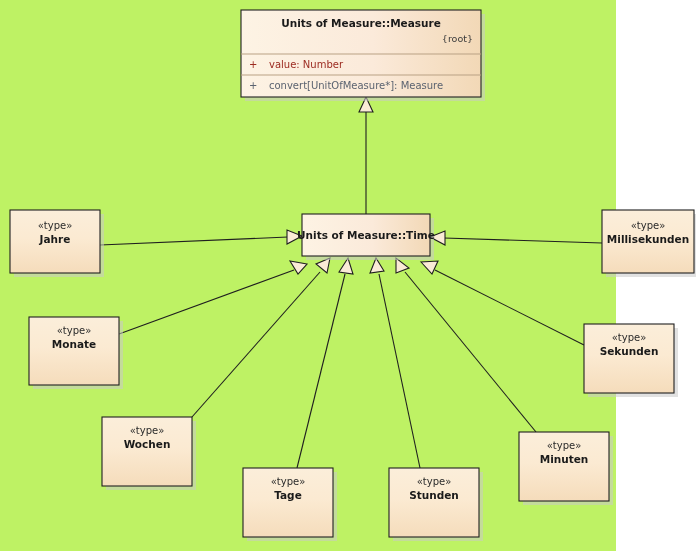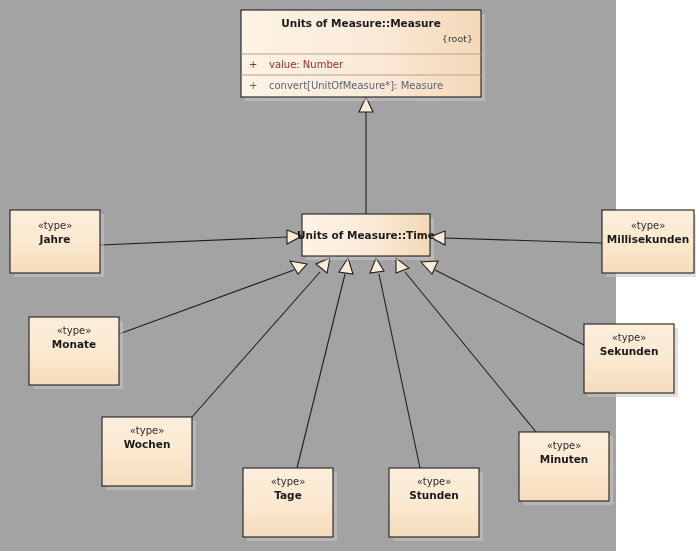--- a/index.html
+++ b/index.html
@@ -10,21 +10,21 @@
   body {
     width: 696px;
     height: 551px;
     font-family: "DejaVu Sans", "Liberation Sans", sans-serif;
     overflow: hidden;
   }
   #diagram-root {
     position: relative;
     width: 616px;
     height: 551px;
-    background: #a3a3a3;
+    background: #bef264;
   }
   svg#uml-canvas {
     position: absolute;
     top: 0;
     left: 0;
     width: 696px;
     height: 551px;
     display: block;
   }
   .cls-title {

